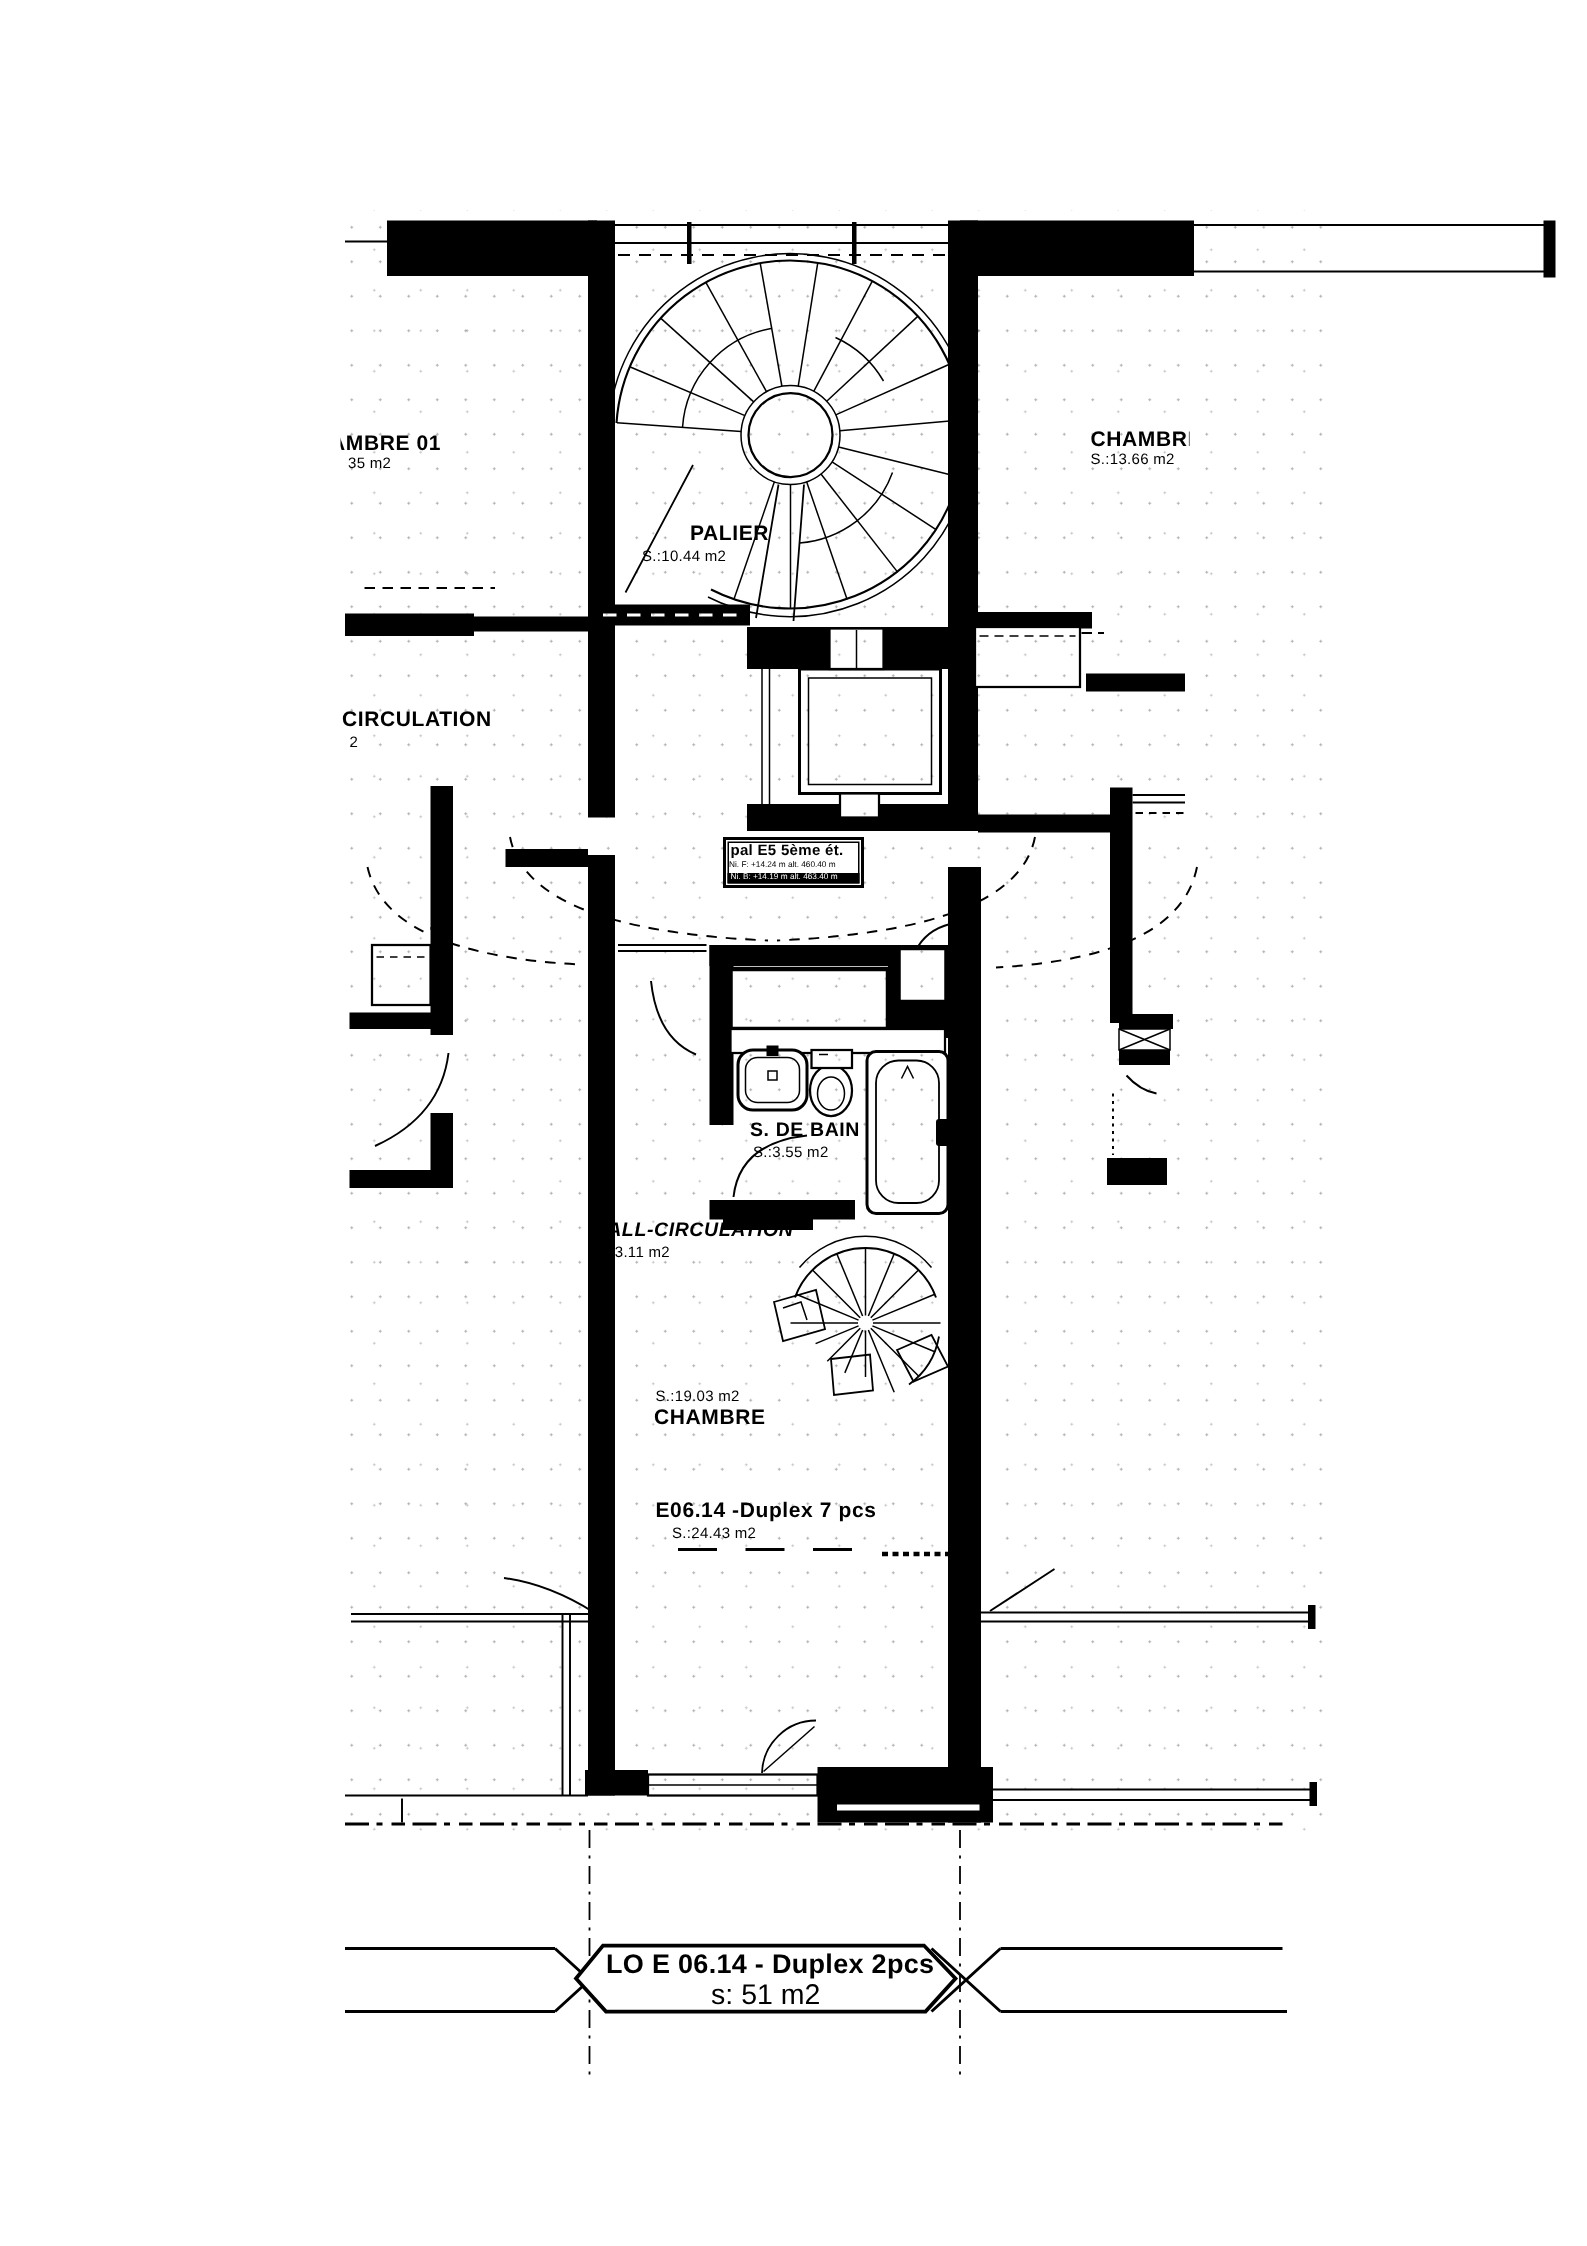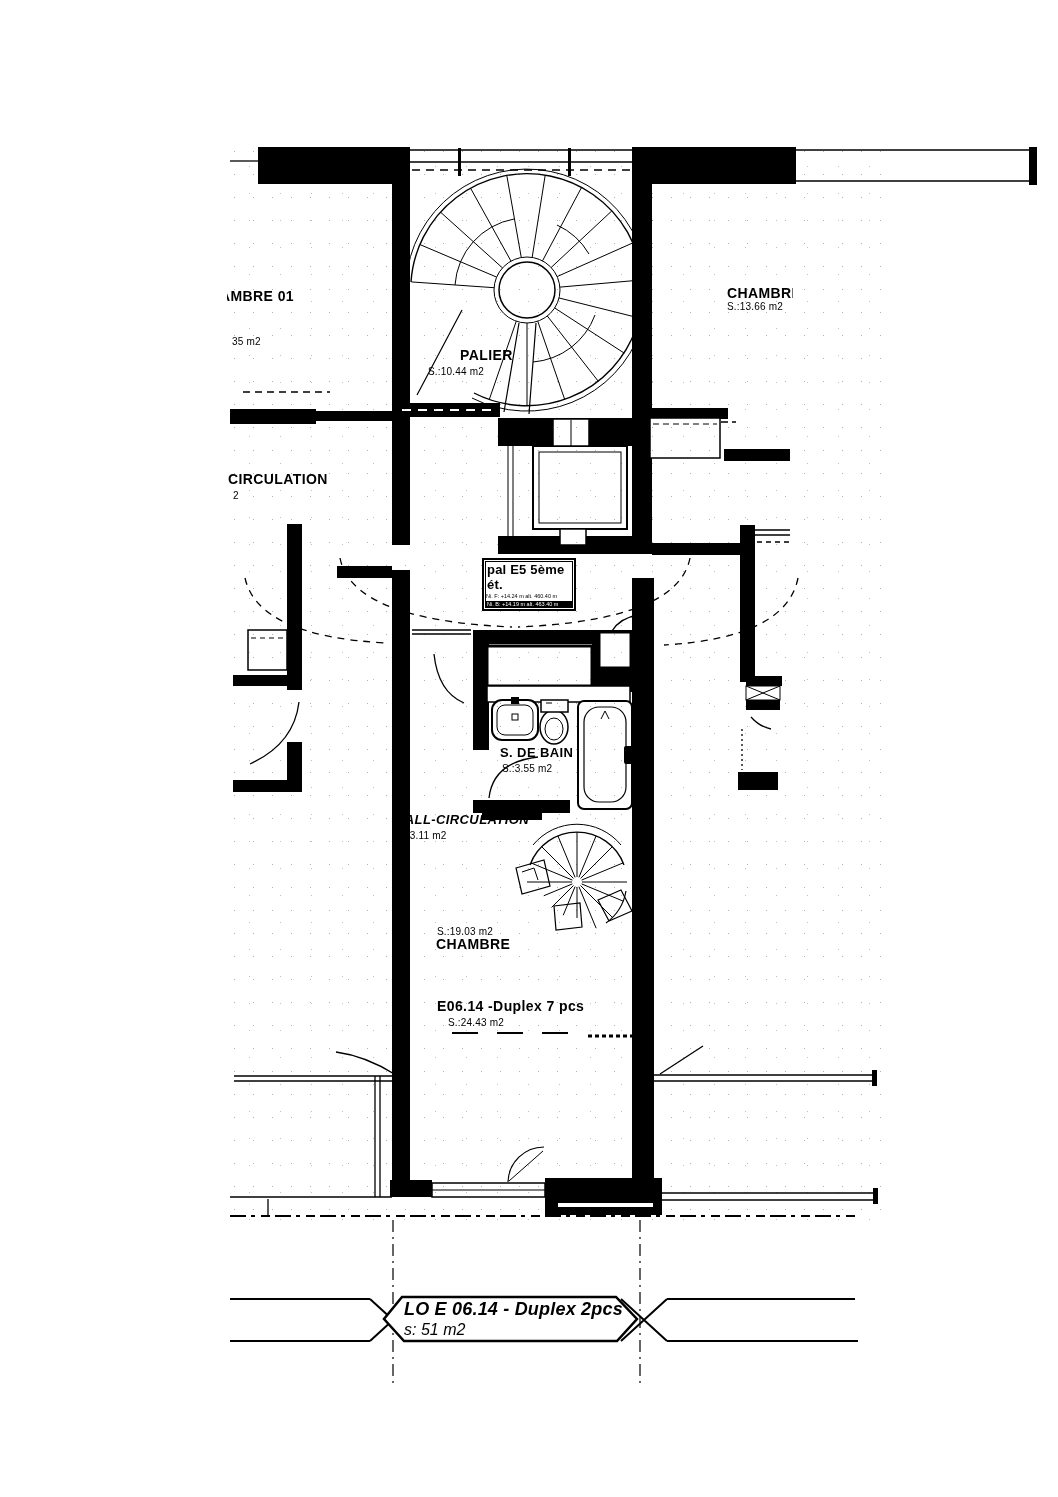--- a/index.html
+++ b/index.html
@@ -8,26 +8,26 @@
   svg{position:absolute;left:0;top:0;}
   .noise{position:absolute;left:225px;top:140px;width:660px;height:1085px;pointer-events:none;opacity:.55;}
   .n1{background-image:radial-gradient(circle, rgba(0,0,0,.55) .7px, transparent .9px);background-size:19px 23px;}
   .n2{background-image:radial-gradient(circle, rgba(0,0,0,.45) .6px, transparent .8px);background-size:31px 27px;background-position:9px 13px;}
   .lbl{position:absolute;white-space:nowrap;line-height:1.1;}
   .room-name{font-weight:bold;font-size:14px;letter-spacing:.4px;}
   .room-area{font-size:10px;letter-spacing:.2px;}
   .clip{overflow:hidden;height:17px;}
   .tagbox{position:absolute;left:482px;top:558px;width:90px;background:#fff;
           border:2px solid #000;box-shadow:0 0 0 1px #fff inset, 0 0 0 2px #000 inset;}
-  .tagbox .tag-title{font-weight:bold;font-size:13px;padding:2px 2px 1px 3px;letter-spacing:.2px;}
+  .tagbox .tag-title{font-weight:bold;font-size:10px;padding:2px 2px 1px 3px;letter-spacing:.2px;}
   .tagbox .tag-line{font-size:5.5px;line-height:7px;padding:0 2px;overflow:hidden;white-space:nowrap;}
   .tagbox .inv{background:#000;color:#fff;margin:1px;}
-  .banner-line{position:absolute;left:404px;width:213px;text-align:left;font-style:italic;}
+  .banner-line{position:absolute;left:404px;width:213px;text-align:center;}
   .banner-1{top:1300px;font-weight:bold;font-size:18px;letter-spacing:.2px;}
-  .banner-2{top:1321px;font-size:16px;}
+  .banner-2{top:1321px;font-size:19px;}
 </style>
 </head>
 <body>
 
 <div class="page">
 
 <svg width="1058" height="1497" viewBox="0 0 1058 1497">
 
   <g fill="#000" stroke="none">
     <rect x="258" y="147" width="140" height="37"></rect>
@@ -239,21 +239,21 @@
     <path d="M402,1297 H616 L637,1319 L617,1341 H404 L384,1319 Z" stroke-width="2.5" fill="#ffffff"></path>
   </g>
 </svg>
 
 <div class="noise n1"></div>
 <div class="noise n2"></div>
 
 <div class="lbl clip" style="left:227px;top:287px;width:80px;">
   <span class="room-name" style="margin-left:-28px;display:inline-block;">CHAMBRE 01</span>
 </div>
-<div class="lbl room-area" style="left:232px;top:304px;margin-top:32px;">35 m2</div>
+<div class="lbl room-area" style="left:232px;top:304px;">35 m2</div>
 
 <div class="lbl clip" style="left:727px;top:284px;width:66px;">
   <span class="room-name">CHAMBRE</span>
 </div>
 <div class="lbl room-area" style="left:727px;top:301px;">S.:13.66 m2</div>
 
 <div class="lbl room-name" style="left:428px;top:348px;padding-left:32px;">PALIER</div>
 <div class="lbl room-area" style="left:428px;top:366px;">S.:10.44 m2</div>
 
 <div class="lbl room-name" style="left:228px;top:472px;">CIRCULATION</div>

